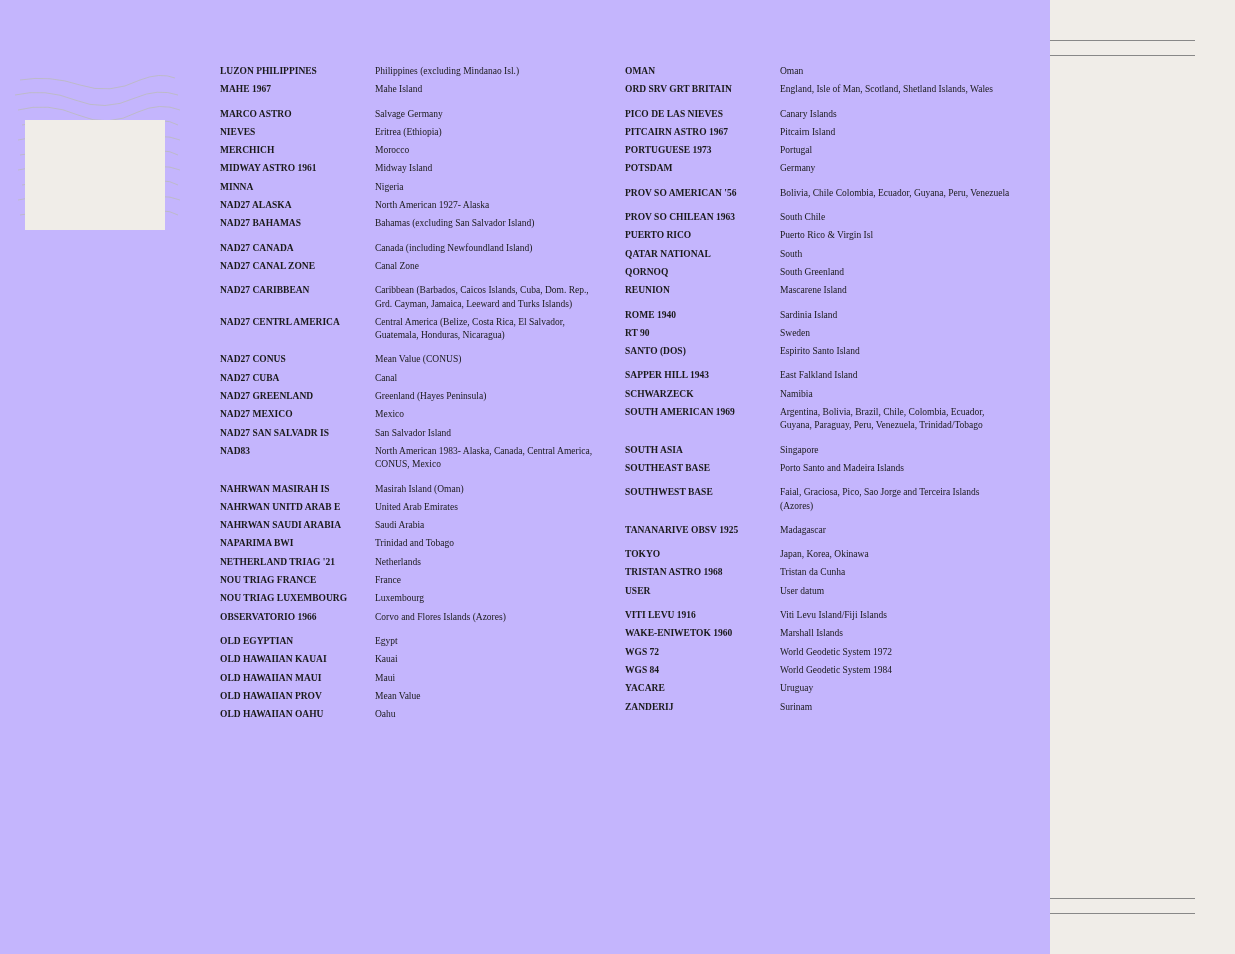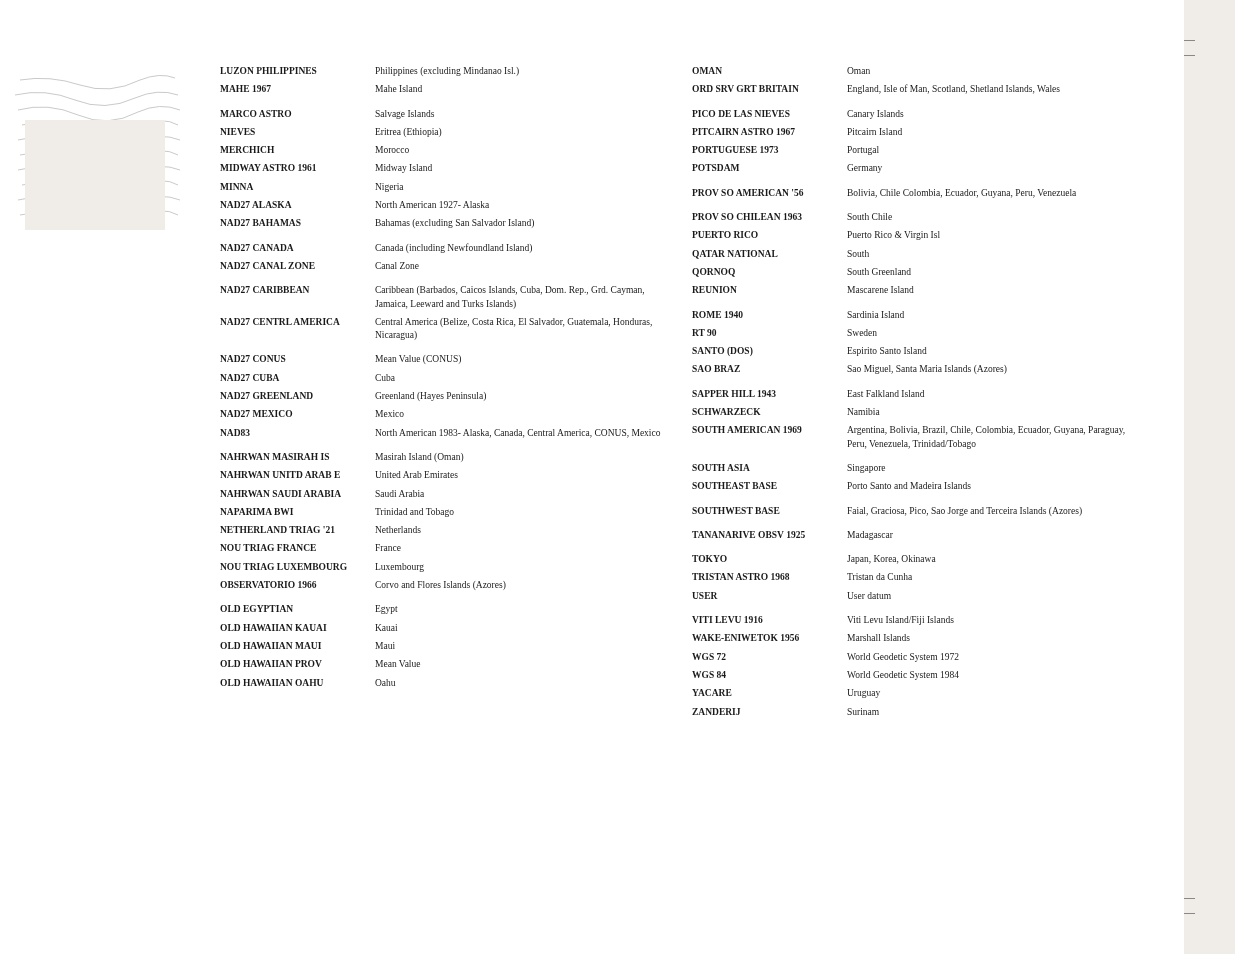--- a/index.html
+++ b/index.html
@@ -8,23 +8,23 @@
       font-family: 'Times New Roman', Times, serif;
       font-size: 11px;
       color: #1a1a1a;
       width: 1235px;
       min-height: 954px;
       position: relative;
     }
 
     .page-container {
       display: flex;
-      width: 1184px;
+      width: 1050px;
       min-height: 954px;
-      background: #ffffff;
+      background: #c4b5fd;
       position: relative;
       justify-content: center;
     }
 
     
     .sidebar {
       width: 200px;
       position: relative;
       padding: 60px 20px 20px 20px;
       display: flex;
@@ -252,21 +252,21 @@
             <span class="datum-name">LUZON PHILIPPINES</span>
             <span class="datum-value">Philippines (excluding Mindanao Isl.)</span>
           </div>
           <div class="datum-entry">
             <span class="datum-name">MAHE 1967</span>
             <span class="datum-value">Mahe Island</span>
           </div>
           <div class="datum-spacer"></div>
           <div class="datum-entry">
             <span class="datum-name">MARCO ASTRO</span>
-            <span class="datum-value">Salvage Islands</span>
+            <span class="datum-value">Salvage Germany</span>
           </div>
           <div class="datum-entry">
             <span class="datum-name">NIEVES</span>
             <span class="datum-value">Eritrea (Ethiopia)</span>
           </div>
           <div class="datum-entry">
             <span class="datum-name">MERCHICH</span>
             <span class="datum-value">Morocco</span>
           </div>
           <div class="datum-entry">
@@ -303,31 +303,35 @@
             <span class="datum-name">NAD27 CENTRL AMERICA</span>
             <span class="datum-value">Central America (Belize, Costa Rica, El Salvador, Guatemala, Honduras, Nicaragua)</span>
           </div>
           <div class="datum-spacer"></div>
           <div class="datum-entry">
             <span class="datum-name">NAD27 CONUS</span>
             <span class="datum-value">Mean Value (CONUS)</span>
           </div>
           <div class="datum-entry">
             <span class="datum-name">NAD27 CUBA</span>
-            <span class="datum-value">Cuba</span>
+            <span class="datum-value">Canal</span>
           </div>
           <div class="datum-entry">
             <span class="datum-name">NAD27 GREENLAND</span>
             <span class="datum-value">Greenland (Hayes Peninsula)</span>
           </div>
           <div class="datum-entry">
             <span class="datum-name">NAD27 MEXICO</span>
             <span class="datum-value">Mexico</span>
           </div>
           <div class="datum-entry">
+            <span class="datum-name">NAD27 SAN SALVADR IS</span>
+            <span class="datum-value">San Salvador Island</span>
+          </div>
+          <div class="datum-entry">
             <span class="datum-name">NAD83</span>
             <span class="datum-value">North American 1983- Alaska, Canada, Central America, CONUS, Mexico</span>
           </div>
           <div class="datum-spacer"></div>
           <div class="datum-entry">
             <span class="datum-name">NAHRWAN MASIRAH IS</span>
             <span class="datum-value">Masirah Island (Oman)</span>
           </div>
           <div class="datum-entry">
             <span class="datum-name">NAHRWAN UNITD ARAB E</span>
@@ -438,24 +442,20 @@
             <span class="datum-value">Sardinia Island</span>
           </div>
           <div class="datum-entry">
             <span class="datum-name">RT 90</span>
             <span class="datum-value">Sweden</span>
           </div>
           <div class="datum-entry">
             <span class="datum-name">SANTO (DOS)</span>
             <span class="datum-value">Espirito Santo Island</span>
           </div>
-          <div class="datum-entry">
-            <span class="datum-name">SAO BRAZ</span>
-            <span class="datum-value">Sao Miguel, Santa Maria Islands (Azores)</span>
-          </div>
           <div class="datum-spacer"></div>
           <div class="datum-entry">
             <span class="datum-name">SAPPER HILL 1943</span>
             <span class="datum-value">East Falkland Island</span>
           </div>
           <div class="datum-entry">
             <span class="datum-name">SCHWARZECK</span>
             <span class="datum-value">Namibia</span>
           </div>
           <div class="datum-entry">
@@ -493,21 +493,21 @@
           <div class="datum-entry">
             <span class="datum-name">USER</span>
             <span class="datum-value">User datum</span>
           </div>
           <div class="datum-spacer"></div>
           <div class="datum-entry">
             <span class="datum-name">VITI LEVU 1916</span>
             <span class="datum-value">Viti Levu Island/Fiji Islands</span>
           </div>
           <div class="datum-entry">
-            <span class="datum-name">WAKE-ENIWETOK 1956</span>
+            <span class="datum-name">WAKE-ENIWETOK 1960</span>
             <span class="datum-value">Marshall Islands</span>
           </div>
           <div class="datum-entry">
             <span class="datum-name">WGS 72</span>
             <span class="datum-value">World Geodetic System 1972</span>
           </div>
           <div class="datum-entry">
             <span class="datum-name">WGS 84</span>
             <span class="datum-value">World Geodetic System 1984</span>
           </div>

